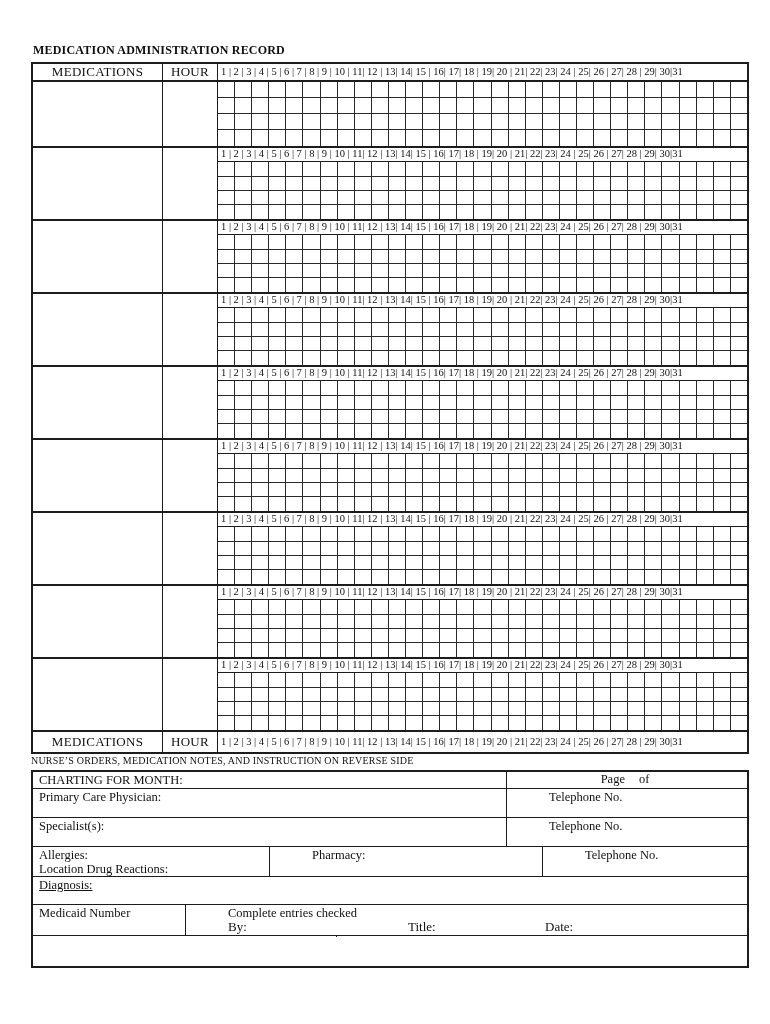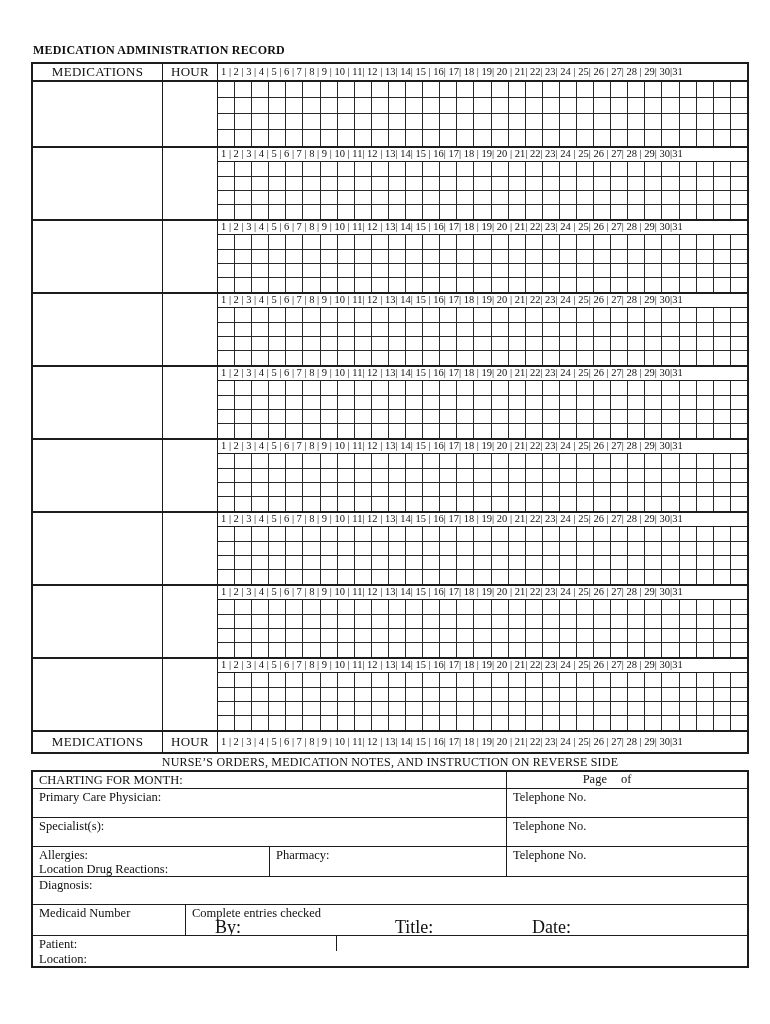--- a/index.html
+++ b/index.html
@@ -49,52 +49,52 @@
   }
   .grow { display: flex; height: 14px; border-bottom: 1px solid #2a2a2a; }
   .grow.tall { height: 15px; }
   .block.first .grow { height: 16px; }
   .block .grow:last-child { border-bottom: none; }
   .gcell { flex: 1; border-right: 1px solid #2a2a2a; }
   .gcell:last-child { border-right: none; }
   
   .note {
     position: absolute; left: 31px; top: 755px; width: 718px;
-    text-align: center; font-size: 12px; letter-spacing: 0.2px;
+    text-align: left; font-size: 10px; letter-spacing: 0.2px;
     color: #101010;
   }
   
   .btable {
     position: absolute; left: 31px; top: 770px; width: 718px;
     border: 2px solid #1c1c1c; background: #fff;
   }
-  .brow { display: flex; border-bottom: 1px solid #1c1c1c; }
+  .brow { display: flex; border-bottom: 1px solid #1c1c1c; gap: 36px; }
   .brow:last-child { border-bottom: none; flex-direction: column; }
   .r1 { height: 17px; } .r2 { height: 29px; } .r3 { height: 29px; }
-  .r4 { height: 30px; justify-content: space-between; } .r5 { height: 28px; } .r6 { height: 31px; }
+  .r4 { height: 30px; justify-content: space-between; } .r5 { height: 28px; text-decoration: underline; } .r6 { height: 31px; }
   .r7 { height: 30px; }
   .bcell {
     border-right: 1px solid #1c1c1c;
     font-size: 12.5px; line-height: 14px;
     padding: 1px 2px 0 6px; color: #101010;
     position: relative; overflow: hidden;
   }
   .bcell:last-child { border-right: none; }
   .w474 { width: 474px; } .w237 { width: 237px; } .w153 { width: 153px; }
   .w151 { width: 151px; } .w304 { width: 304px; }
   .grow1 { flex: 1; }
   .pageof {
     display: flex; align-items: flex-start; justify-content: center;
     gap: 14px; padding: 0 40px 0 0;
   }
   .sub-line { position: absolute; bottom: 1px; left: 0; width: 100%; }
   .sub-line .by    { position: absolute; left: 6px;  bottom: 0; }
   .sub-line .ttl   { position: absolute; left: 186px; bottom: 0; }
   .sub-line .dte   { position: absolute; left: 323px; bottom: 0; }
-  .sub-line span { position: absolute; font-size: 18px; margin-left: 23px; }
+  .sub-line span { position: absolute; font-size: 13px; }
 </style>
 </head>
 <body>
 
 <div class="page">
 
   <div class="title">MEDICATION ADMINISTRATION RECORD</div>
 
   <div class="mtable">
     <div class="mrow header">

